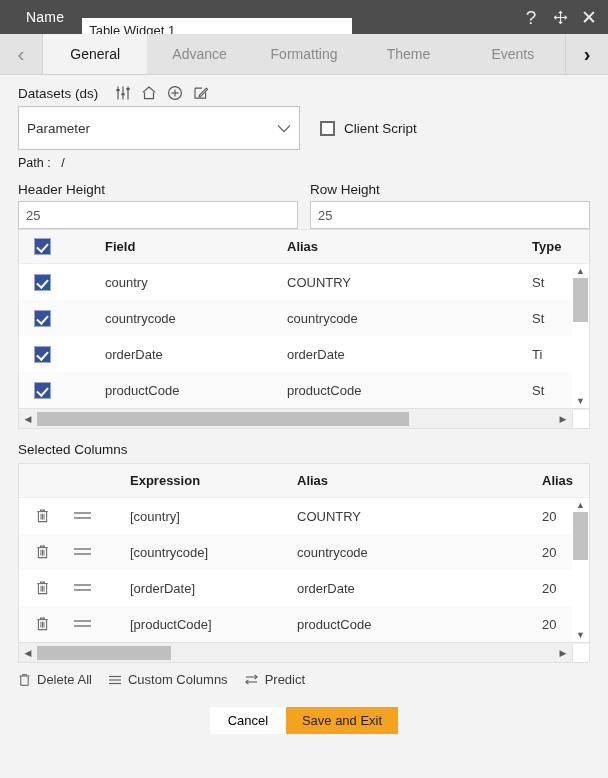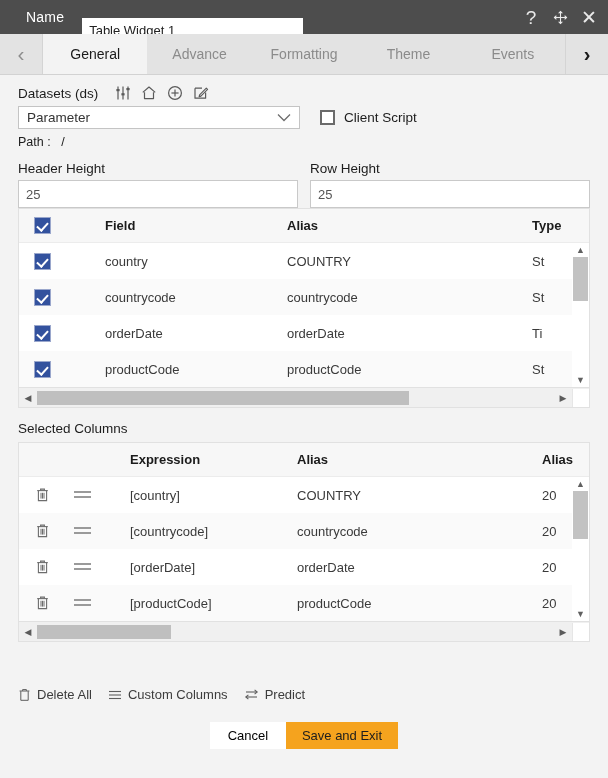--- a/index.html
+++ b/index.html
@@ -29,21 +29,21 @@
     padding: 0 10px 0 0;
   }
   .titlebar .name-label {
     color: #ffffff;
     font-size: 14px;
     margin-left: 26px;
     margin-right: 18px;
     letter-spacing: .2px;
   }
   .name-input {
-    width: 221px;
+    width: 270px;
     height: 25px;
     border: 1px solid #ffffff;
     background: #ffffff;
     font-family: "Liberation Sans", sans-serif;
     font-size: 13px;
     color: #222;
     padding: 0 6px;
     outline: none;
     margin-top: 26px;
   }
@@ -126,21 +126,21 @@
   .ds-icons .ic { cursor: pointer; display: flex; align-items: center; }
 
   .ds-row {
     display: flex;
     align-items: center;
     margin-top: 5px;
   }
   .select-box {
     position: relative;
     width: 282px;
-    height: 23px;
+    height: 44px;
     background: #ffffff;
     border: 1px solid #c4c4c4;
     display: flex;
     align-items: center;
     padding: 0 8px;
     font-size: 13.5px;
     color: #333;
     cursor: pointer;
   }
   .select-box .chev {
@@ -315,21 +315,21 @@
   
   .actions {
     display: flex;
     align-items: center;
     gap: 16px;
     margin-top: 9px;
     font-size: 13px;
     color: #3c3c3c;
   }
   .action {
-    display: flex; align-items: center; gap: 6px; cursor: pointer; margin-top: 36px;
+    display: flex; align-items: center; gap: 6px; cursor: pointer;
   }
 
   
   .footer {
     display: flex;
     justify-content: center;
     align-items: center;
     gap: 0;
     margin-top: 20px;
   }

